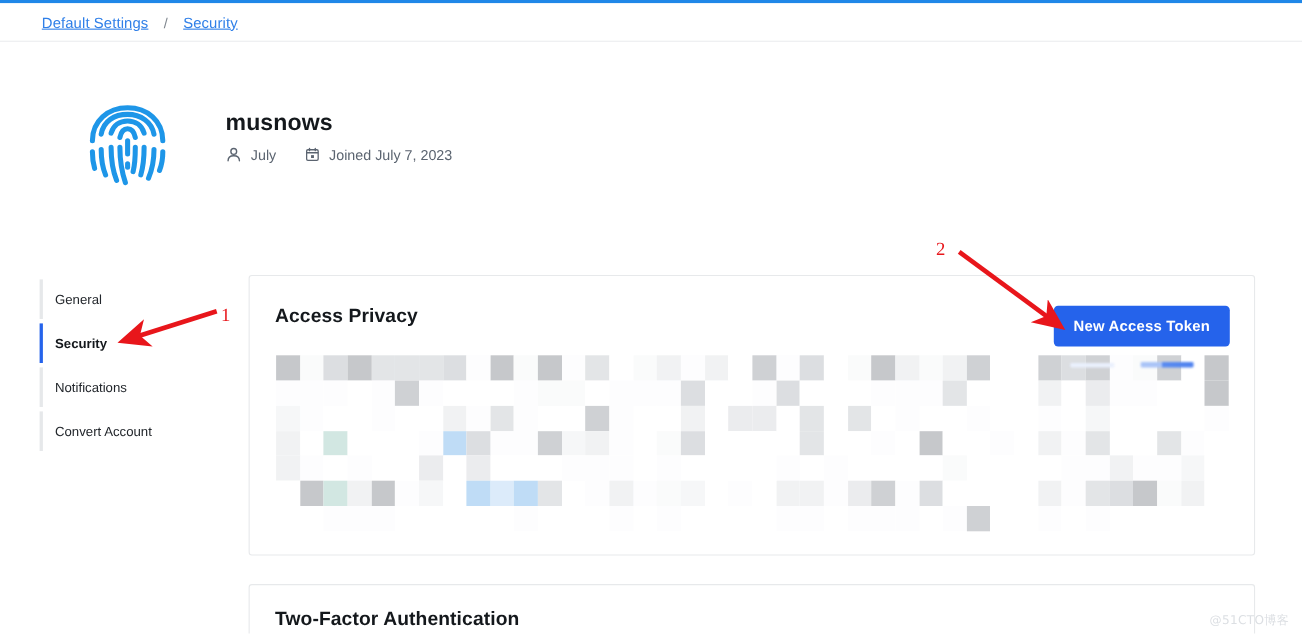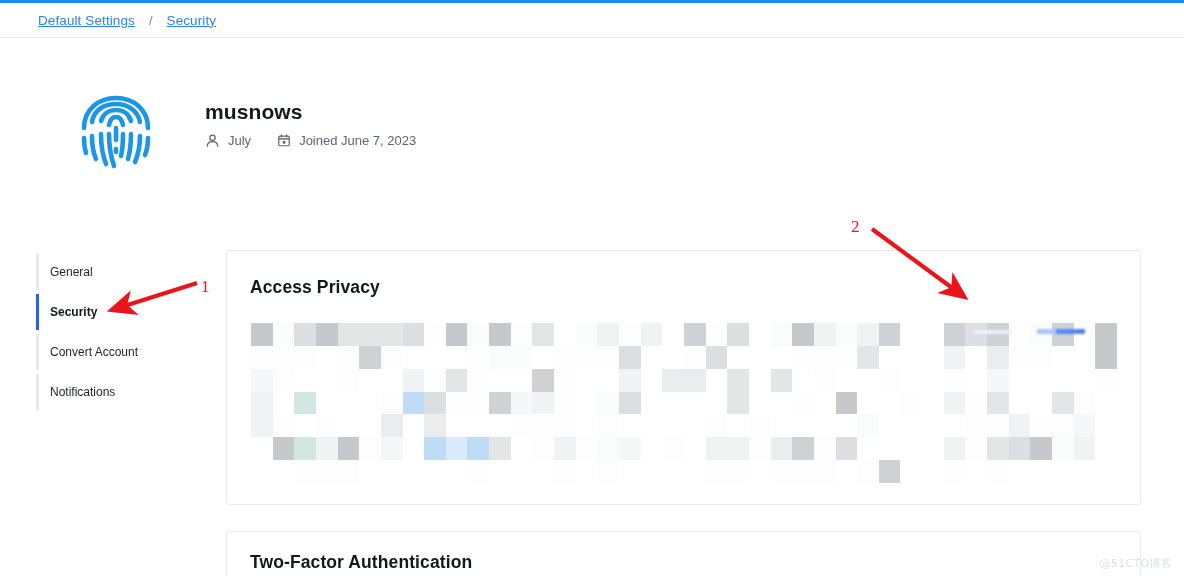--- a/index.html
+++ b/index.html
@@ -161,46 +161,47 @@
       <div class="meta-item">
         <span class="mi-icon">
           <svg width="14" height="15" viewBox="0 0 16 16" fill="none" stroke="#5b6470" stroke-width="1.35">
             <rect x="2" y="3" width="12" height="11" rx="1.4"></rect>
             <path d="M2 6.2 H14" stroke-width="1.6"></path>
             <path d="M5 1.6 V4" stroke-linecap="round"></path>
             <path d="M11 1.6 V4" stroke-linecap="round"></path>
             <rect x="6.6" y="8.6" width="3" height="3" fill="#5b6470" stroke="none"></rect>
           </svg>
         </span>
-        <span class="meta-text">Joined June 7, 2023</span>
+        <span class="meta-text">Joined July 7, 2023</span>
       </div>
     </div>
   </div>
 
   <nav class="sidebar">
     <div class="side-item">
       <span class="bar"></span>
       <span class="side-label">General</span>
     </div>
     <div class="side-item active">
       <span class="bar"></span>
       <span class="side-label">Security</span>
     </div>
     <div class="side-item">
       <span class="bar"></span>
-      <span class="side-label">Convert Account</span>
+      <span class="side-label">Notifications</span>
     </div>
     <div class="side-item">
       <span class="bar"></span>
-      <span class="side-label">Notifications</span>
+      <span class="side-label">Convert Account</span>
     </div>
   </nav>
 
   <section class="card" id="card-tokens">
     <div class="card-title">Access Privacy</div>
+    <button class="primary-btn">New Access Token</button>
     <div class="mosaic" id="mosaic">
         <div class="mcell" style="background: rgb(198, 200, 203);"></div>
         <div class="mcell" style="background: rgb(250, 251, 251);"></div>
         <div class="mcell" style="background: rgb(220, 222, 225);"></div>
         <div class="mcell" style="background: rgb(198, 200, 203);"></div>
         <div class="mcell" style="background: rgb(227, 229, 231);"></div>
         <div class="mcell" style="background: rgb(227, 229, 231);"></div>
         <div class="mcell" style="background: rgb(227, 229, 231);"></div>
         <div class="mcell" style="background: rgb(220, 222, 225);"></div>
         <div class="mcell" style="background: rgb(253, 253, 254);"></div>

